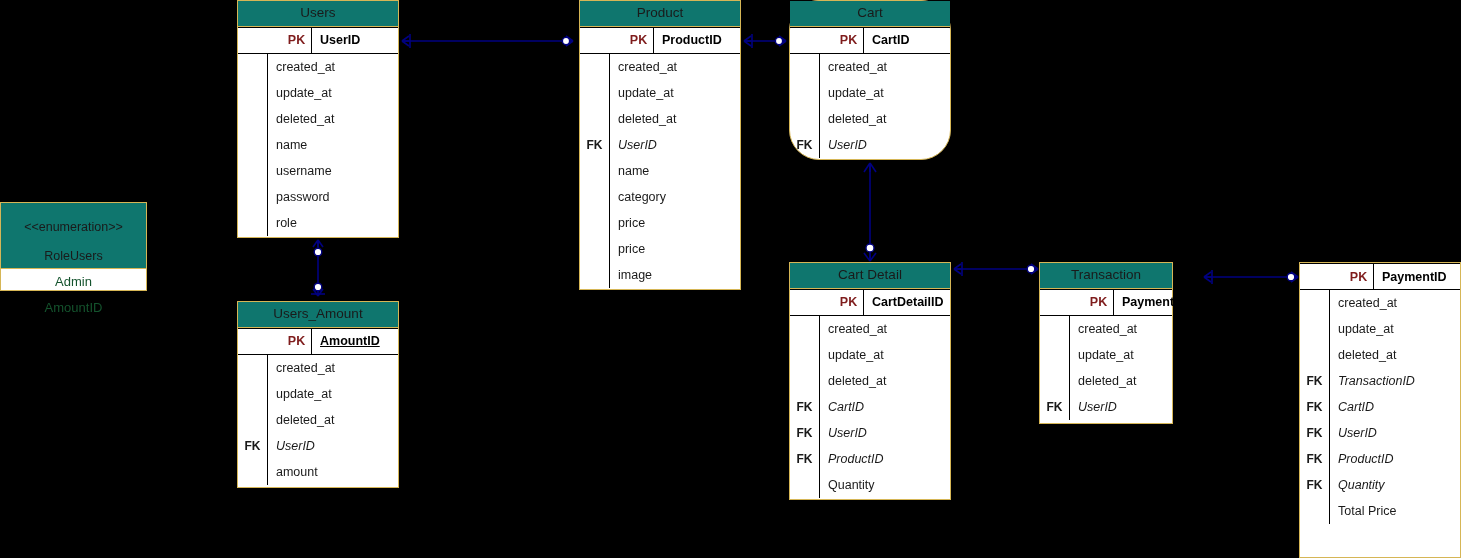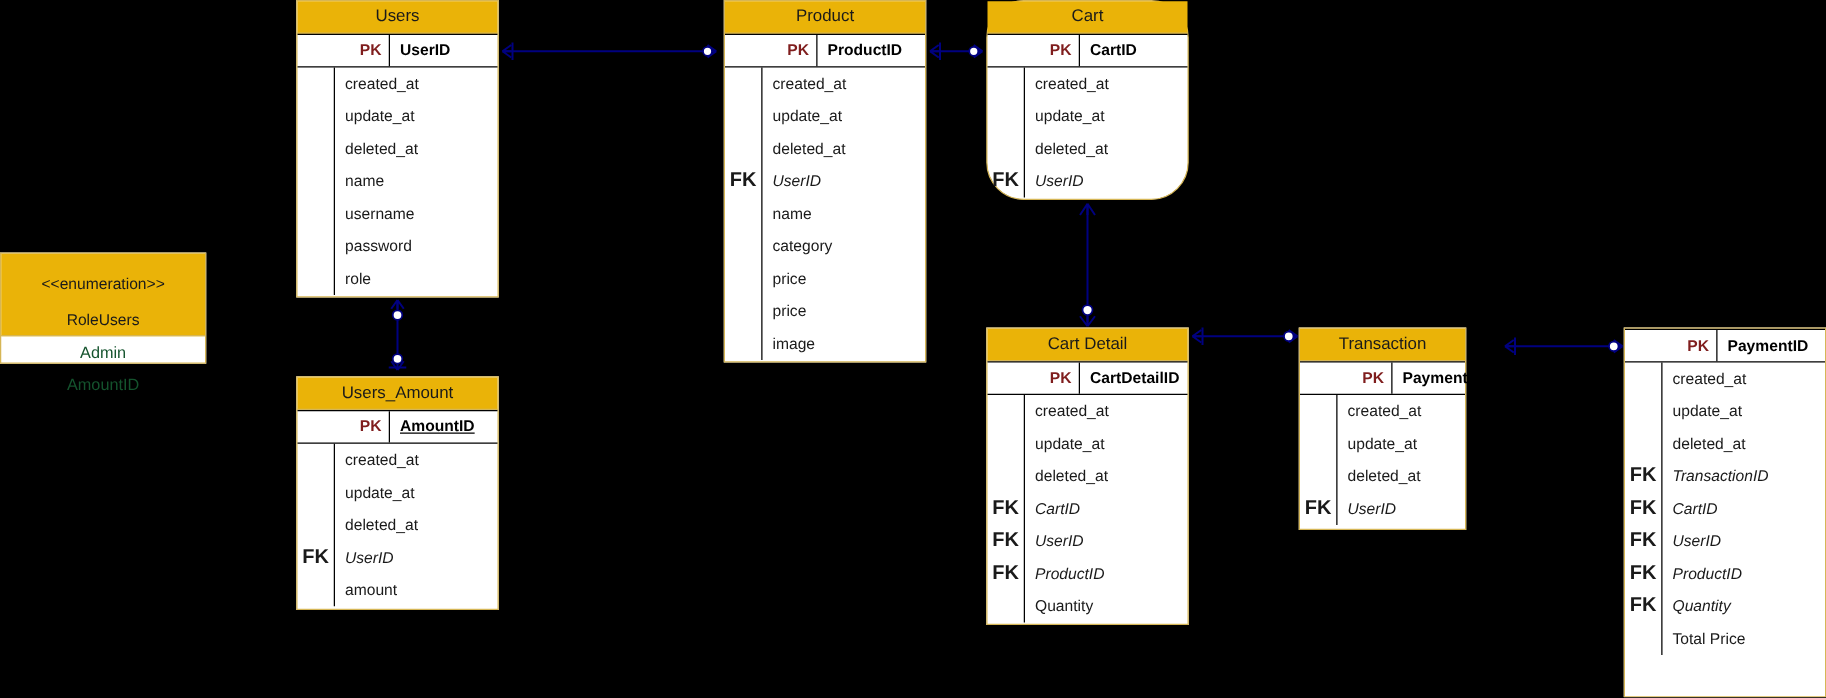--- a/index.html
+++ b/index.html
@@ -17,21 +17,21 @@
   }
 
   
   .entity {
     position: absolute;
     background: #ffffff;
     border: 1px solid #d6b656;
     box-sizing: border-box;
   }
   .entity-header {
-    background: #eab308;
+    background: #0f766e;
     border-bottom: 1px solid #d6b656;
     text-align: center;
     font-size: 13.5px;
     color: #1a1a1a;
     line-height: 1.15;
     padding: 4px 2px 5px 2px;
     box-sizing: border-box;
     white-space: pre-line;
   }
   .entity-header.enum {
@@ -92,21 +92,21 @@
     height: 26px;
     display: flex;
     align-items: center;
     font-size: 12.5px;
     color: #1a1a1a;
     box-sizing: border-box;
   }
   .attr-keys .attr-cell {
     justify-content: center;
     font-weight: bold;
-    font-size: 16px;
+    font-size: 12px;
   }
   .attr-names .attr-cell {
     padding-left: 8px;
   }
   .attr-cell.fk-name {
     font-style: italic;
   }
 
   
   .enum-body .enum-item {
@@ -122,21 +122,21 @@
     position: absolute;
     pointer-events: none;
   }
   .conn svg { display: block; overflow: visible; }
 </style>
 </head>
 <body>
 
 <div id="canvas">
 
-  <div class="entity" style="left:0px; top:202px; width:165px; height:89px;">
+  <div class="entity" style="left:0px; top:202px; width:147px; height:89px;">
     <div class="entity-header enum">
       <span>&lt;&lt;enumeration&gt;&gt;</span><br>
       <span>RoleUsers</span>
     </div>
     <div class="enum-body">
       <div class="enum-item">Admin</div>
       <div class="enum-item">AmountID</div>
     </div>
   </div>
 

